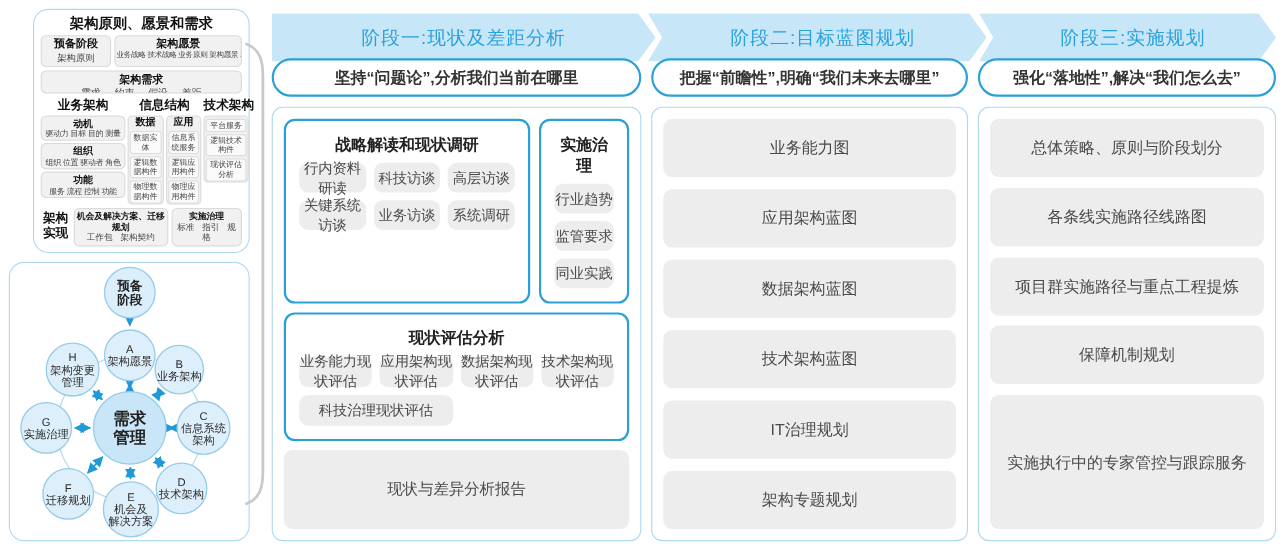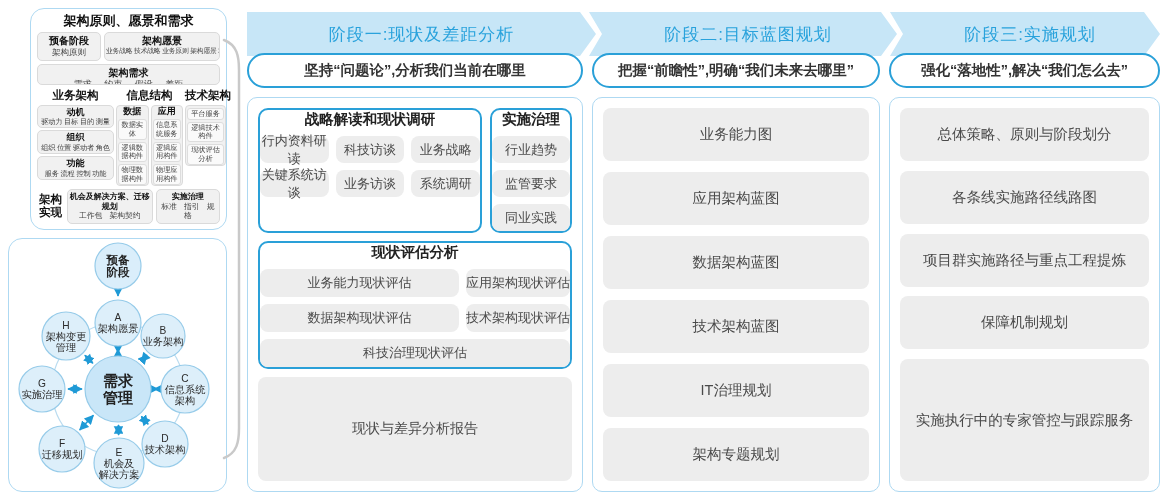--- a/index.html
+++ b/index.html
@@ -56,30 +56,30 @@
   .sub-2{left:592px;width:288px}
   .sub-3{left:889px;width:271px}
   
   .phase-col{position:absolute;top:97px;height:395px;border:1px solid #aed9f2;border-radius:10px;background:#fff;
     box-sizing:border-box;padding:10px}
   .col-1{left:247px;width:336px;display:flex;flex-direction:column;gap:8px}
   .col-2{left:592px;width:288px;display:flex;flex-direction:column;justify-content:space-between}
   .col-3{left:889px;width:271px;display:flex;flex-direction:column;justify-content:space-between}
   .gbox{background:#ededed;border-radius:8px;color:#4a4a4a;display:flex;align-items:center;justify-content:center;
     font-size:13px;text-align:center;box-sizing:border-box}
-  .bgroup{border:2px solid #2aa0d8;border-radius:10px;background:#fff;padding:0;box-sizing:border-box}
+  .bgroup{border:2px solid #2aa0d8;border-radius:10px;background:#fff;padding:12px;box-sizing:border-box}
   .bgroup-title{text-align:center;font-weight:bold;font-size:14.5px;color:#222;margin-bottom:7px}
   .rowA{display:flex;gap:8px}
   .grp-survey{width:224px;flex:none}
   .grp-survey .grid2{display:grid;grid-template-columns:1fr 1fr 1fr;gap:7px}
   .grp-survey .gbox{height:27px}
   .grp-ext{flex:1;display:flex;flex-direction:column}
   .grp-ext .gbox{height:27px;margin-bottom:7px}
   .grp-ext .gbox:last-child{margin-bottom:0}
-  .grp-assess .grid2{display:grid;grid-template-columns:1fr;gap:7px}
+  .grp-assess .grid2{display:grid;grid-template-columns:1fr 1fr 1fr 1fr;gap:7px}
   .grp-assess .gbox{height:28px}
   .grp-assess .full{grid-column:1 / span 2}
   .report-box{flex:1;font-size:14px}
   .tall{height:53px;flex:none;font-size:14.5px}
   .xtall{height:122px;flex:none;font-size:14.5px}
 </style>
 </head>
 <body>
 
 <div class="panel panel-top">
@@ -228,21 +228,21 @@
 <div class="phase-sub sub-2">把握“前瞻性”,明确“我们未来去哪里”</div>
 <div class="phase-sub sub-3">强化“落地性”,解决“我们怎么去”</div>
 
 <div class="phase-col col-1">
   <div class="rowA">
     <div class="bgroup grp-survey">
       <div class="bgroup-title">战略解读和现状调研</div>
       <div class="grid2">
         <div class="gbox">行内资料研读</div>
         <div class="gbox">科技访谈</div>
-        <div class="gbox">业务战略</div>
+        <div class="gbox">高层访谈</div>
         <div class="gbox">关键系统访谈</div>
         <div class="gbox">业务访谈</div>
         <div class="gbox">系统调研</div>
       </div>
     </div>
     <div class="bgroup grp-ext">
       <div class="bgroup-title">实施治理</div>
       <div class="gbox">行业趋势</div>
       <div class="gbox">监管要求</div>
       <div class="gbox">同业实践</div>

